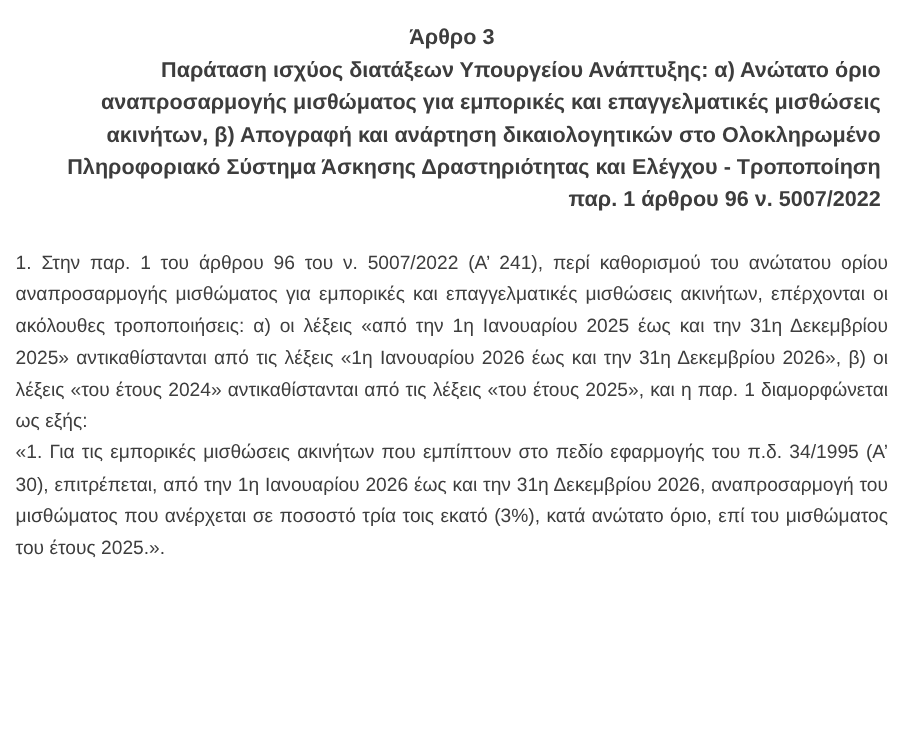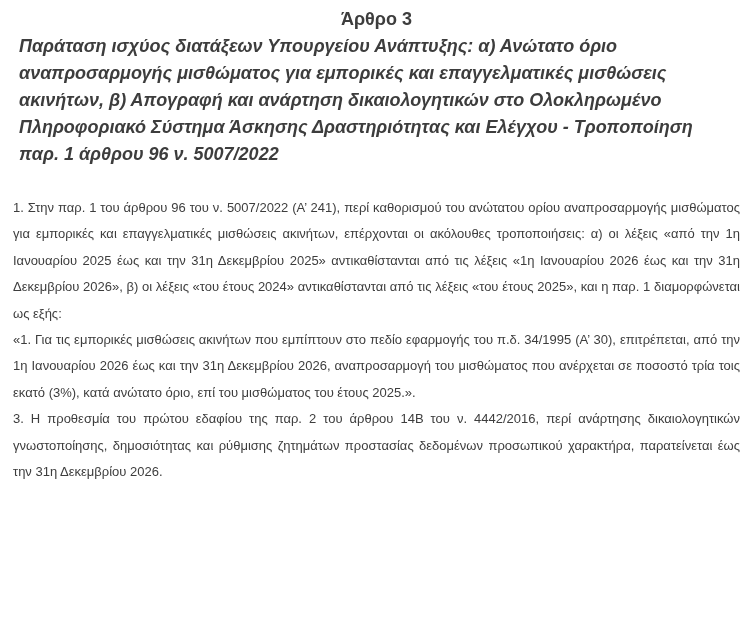--- a/index.html
+++ b/index.html
@@ -7,54 +7,52 @@
       padding: 0;
       background: #ffffff;
     }
     .page {
       box-sizing: border-box;
       width: 754px;
       height: 619px;
       background: #ffffff;
       color: #3d3d3d;
       font-family: "Liberation Sans", "DejaVu Sans", sans-serif;
-      padding: 6px 14px 0 13px;
+      padding: 18px 14px 0 13px;
       overflow: hidden;
     }
     .heading {
       font-weight: bold;
       text-align: center;
       font-size: 18px;
       line-height: 27px;
     }
     .article-number {
       text-align: center;
     }
     .article-subtitle {
-      text-align: left;
+      text-align: right;
       padding: 0 6px;
-      font-style: italic;
     }
     .article-body {
       margin-top: 27px;
-      font-size: 13px;
+      font-size: 16px;
       line-height: 26.4px;
       text-align: justify;
     }
     .article-body p {
       margin: 0;
       padding: 0;
     }
   </style>
 </head>
 <body>
 
 <div class="page">
   <div class="heading">
     <div class="article-number">Άρθρο 3</div>
     <div class="article-subtitle">Παράταση ισχύος διατάξεων Υπουργείου Ανάπτυξης: α) Ανώτατο όριο αναπροσαρμογής μισθώματος για εμπορικές και επαγγελματικές μισθώσεις ακινήτων, β) Απογραφή και ανάρτηση δικαιολογητικών στο Ολοκληρωμένο Πληροφοριακό Σύστημα Άσκησης Δραστηριότητας και Ελέγχου - Τροποποίηση παρ. 1 άρθρου 96 ν. 5007/2022</div>
   </div>
   <div class="article-body">
     <p>1. Στην παρ. 1 του άρθρου 96 του ν. 5007/2022 (Α’ 241), περί καθορισμού του ανώτατου ορίου αναπροσαρμογής μισθώματος για εμπορικές και επαγγελματικές μισθώσεις ακινήτων, επέρχονται οι ακόλουθες τροποποιήσεις: α) οι λέξεις «από την 1η Ιανουαρίου 2025 έως και την 31η Δεκεμβρίου 2025» αντικαθίστανται από τις λέξεις «1η Ιανουαρίου 2026 έως και την 31η Δεκεμβρίου 2026», β) οι λέξεις «του έτους 2024» αντικαθίστανται από τις λέξεις «του έτους 2025», και η παρ. 1 διαμορφώνεται ως εξής:</p>
     <p>«1. Για τις εμπορικές μισθώσεις ακινήτων που εμπίπτουν στο πεδίο εφαρμογής του π.δ. 34/1995 (Α’ 30), επιτρέπεται, από την 1η Ιανουαρίου 2026 έως και την 31η Δεκεμβρίου 2026, αναπροσαρμογή του μισθώματος που ανέρχεται σε ποσοστό τρία τοις εκατό (3%), κατά ανώτατο όριο, επί του μισθώματος του έτους 2025.».</p>
-    <p>3. Η προθεσμία του πρώτου εδαφίου της παρ. 2 του άρθρου 14Β του ν. 4442/2016, περί ανάρτησης δικαιολογητικών γνωστοποίησης, δημοσιότητας και ρύθμισης ζητημάτων προστασίας δεδομένων προσωπικού χαρακτήρα, παρατείνεται έως την 31η Δεκεμβρίου 2026.</p>
   </div>
 </div>
 
 </body></html>

